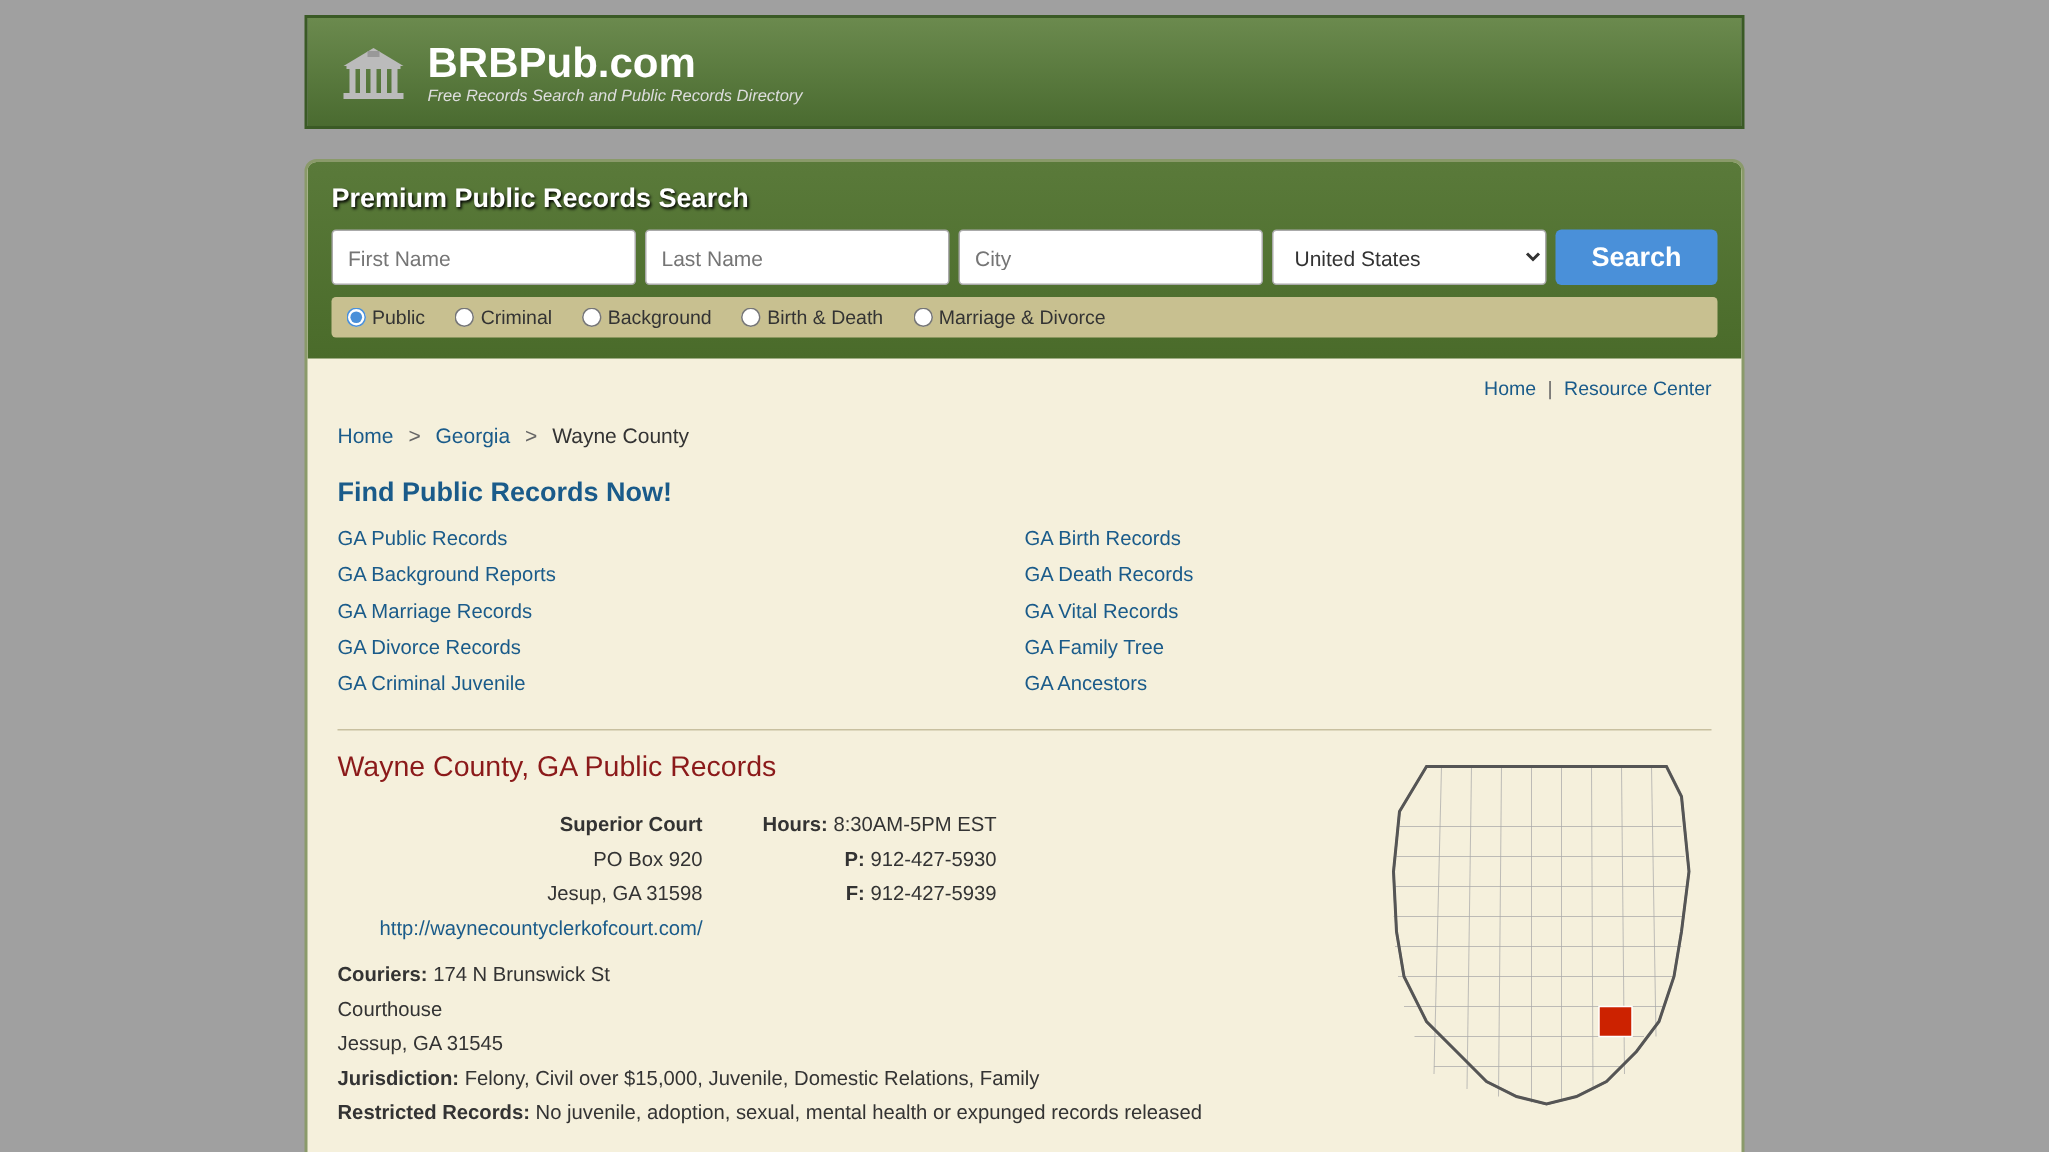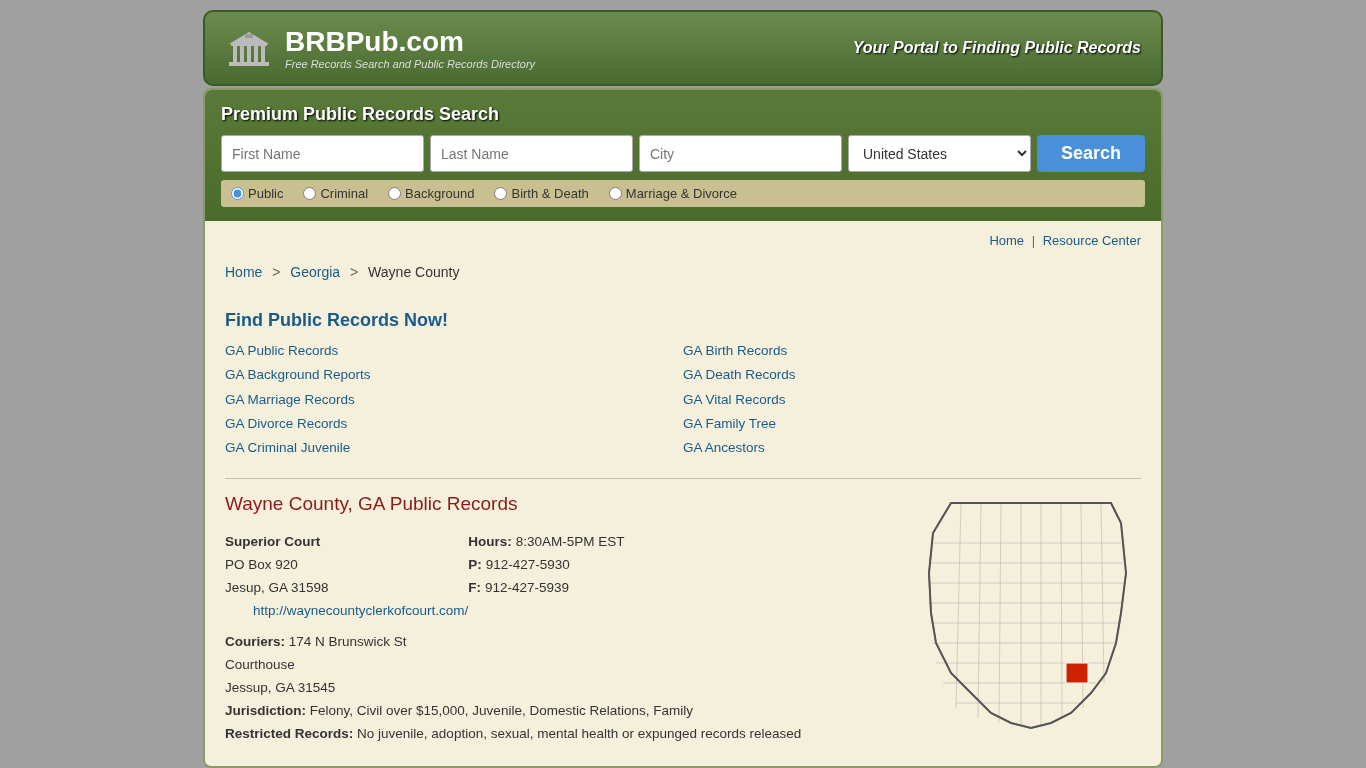--- a/index.html
+++ b/index.html
@@ -13,26 +13,26 @@
     
     .page-wrapper {
       max-width: 980px;
       margin: 0 auto;
       padding: 10px;
     }
 
     
     .header-box {
       background: linear-gradient(to bottom, #6b8a4e, #4a6b30);
-      border-radius: 10px;
+      border-radius: 0;
       padding: 12px 20px;
       display: flex;
       align-items: center;
       justify-content: space-between;
-      margin-bottom: 2px;
+      margin-bottom: 20px;
       border: 2px solid #3a5a25;
     }
     .header-logo {
       display: flex;
       align-items: center;
       gap: 12px;
     }
     .logo-icon {
       width: 48px;
       height: 48px;
@@ -155,21 +155,21 @@
     }
     .top-nav a {
       color: #1a5b8a;
       text-decoration: none;
     }
     .top-nav .separator { color: #666; margin: 0 4px; }
 
     
     .breadcrumb {
       font-size: 14px;
-      margin-bottom: 30px;
+      margin-bottom: 20px;
       color: #333;
     }
     .breadcrumb a {
       color: #1a5b8a;
       text-decoration: none;
     }
     .breadcrumb .separator { color: #666; margin: 0 6px; }
 
     
     .find-records-title {
@@ -219,21 +219,23 @@
     .court-info strong {
       font-weight: bold;
     }
     .court-info a {
       color: #1a5b8a;
       text-decoration: none;
       margin-left: 28px;
     }
     .court-columns {
       display: flex;
+      gap: 40px;
       margin-bottom: 8px;
+      text-align: right;
     }
     .court-left {}
     .court-right {}
 
     
     .ga-map-container {
       width: 220px;
       flex-shrink: 0;
     }
     .ga-map-svg {
@@ -266,21 +268,20 @@
           <rect x="34" y="20" width="4" height="16" fill="#bbb"></rect>
           <polygon points="2,18 22,6 42,18" fill="#bbb"></polygon>
           <rect x="18" y="8" width="8" height="4" fill="#999"></rect>
         </svg>
       </div>
       <div class="logo-text-block">
         <div class="logo-title">BRBPub.com</div>
         <div class="logo-subtitle">Free Records Search and Public Records Directory</div>
       </div>
     </div>
-    <div class="header-tagline">Your Portal to Finding Public Records</div>
   </div>
 
   <div class="main-box">
 
     <div class="search-section">
       <div class="search-title">Premium Public Records Search</div>
       <div class="search-row">
         <input type="text" class="search-input name" placeholder="First Name" style="">
         <input type="text" class="search-input name" placeholder="Last Name" style="">
         <input type="text" class="search-input city" placeholder="City" style="">

